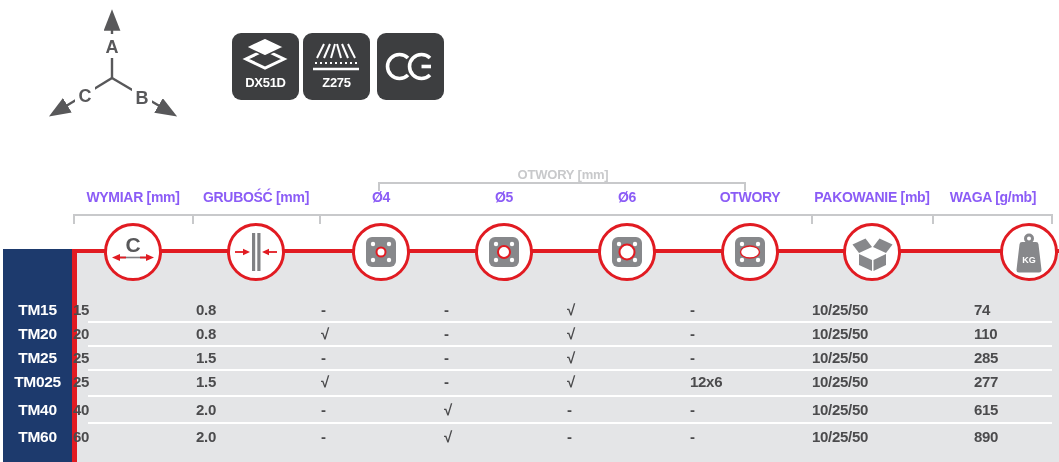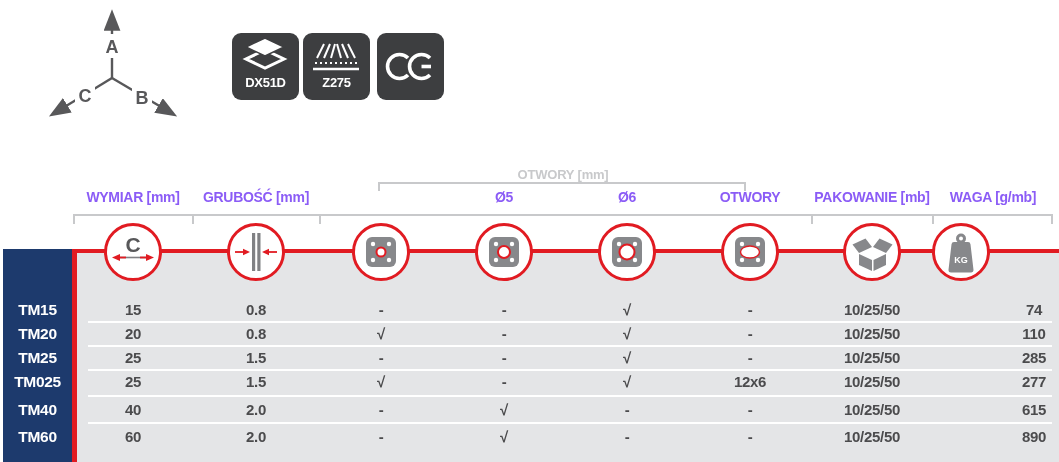--- a/index.html
+++ b/index.html
@@ -18,30 +18,30 @@
   .gline{position:absolute;background:#c8c9cb;}
   .hcell{position:absolute;top:188px;width:120px;height:18px;line-height:18px;text-align:center;
          font-weight:bold;font-size:14px;color:#8b5cf6;letter-spacing:-0.3px;}
   .h0{left:73px}.h1{left:196px}.h2{left:321px}.h3{left:444px}
   .h4{left:567px}.h5{left:690px}.h6{left:807px;width:130px}.h7{left:933px}
   
   .redline-h{position:absolute;left:72px;top:249px;width:987px;height:4px;background:#e11b22;z-index:2;}
   .icon-circle{position:absolute;top:223px;width:52px;height:52px;background:#fff;border:3px solid #e11b22;
                border-radius:50%;z-index:3;display:flex;align-items:center;justify-content:center;}
   .ic0{left:104px}.ic1{left:227px}.ic2{left:352px}.ic3{left:475px}
-  .ic4{left:598px}.ic5{left:721px}.ic6{left:843px}.ic7{left:932px}
+  .ic4{left:598px}.ic5{left:721px}.ic6{left:843px}.ic7{left:1000px}
   
   .navy-col{position:absolute;left:3px;top:249px;width:69px;height:213px;background:#1d3a6d;z-index:1;}
   .redline-v{position:absolute;left:72px;top:249px;width:5px;height:213px;background:#e11b22;z-index:2;}
   .gray-body{position:absolute;left:77px;top:253px;width:982px;height:209px;background:#e4e5e7;z-index:0;}
   .sep{position:absolute;left:88px;width:964px;height:2px;background:#fff;z-index:1;}
   .s0{top:321px}.s1{top:345px}.s2{top:369px}.s3{top:395px}.s4{top:422px}
   .rowlabel{position:absolute;left:3px;width:69px;height:22px;line-height:22px;text-align:center;
             color:#fff;font-weight:bold;font-size:15.5px;letter-spacing:-0.3px;z-index:3;}
-  .cell{position:absolute;width:120px;height:22px;line-height:22px;text-align:center;
+  .cell{position:absolute;width:120px;height:22px;line-height:22px;text-align:left;
         font-weight:bold;font-size:15px;color:#4b4b4d;letter-spacing:-0.3px;z-index:2;}
   .r0{top:299px}.r1{top:323px}.r2{top:347px}.r3{top:371px}.r4{top:399px}.r5{top:426px}
   .c0{left:73px}.c1{left:196px}.c2{left:321px}.c3{left:444px}
   .c4{left:567px}.c5{left:690px}.c6{left:812px}.c7{left:974px}
 </style>
 </head>
 <body>
 
 <div class="stage">
 
@@ -92,20 +92,21 @@
     </svg>
   </div>
 
   <div class="group-label">OTWORY [mm]</div>
   <div class="gline" style="left:378px;top:182px;width:368px;height:2px"></div>
   <div class="gline" style="left:378px;top:182px;width:2px;height:9px"></div>
   <div class="gline" style="left:744px;top:182px;width:2px;height:9px"></div>
 
   <div class="hcell h0">WYMIAR [mm]</div>
   <div class="hcell h1">GRUBOŚĆ [mm]</div>
+  <div class="hcell h2">Ø4</div>
   <div class="hcell h3">Ø5</div>
   <div class="hcell h4">Ø6</div>
   <div class="hcell h5">OTWORY</div>
   <div class="hcell h6">PAKOWANIE [mb]</div>
   <div class="hcell h7">WAGA [g/mb]</div>
 
   <div class="gline" style="left:73px;top:214px;width:980px;height:2px"></div>
   <div class="gline" style="left:73px;top:214px;width:2px;height:10px"></div>
   <div class="gline" style="left:192px;top:214px;width:2px;height:10px"></div>
   <div class="gline" style="left:319px;top:214px;width:2px;height:10px"></div>

